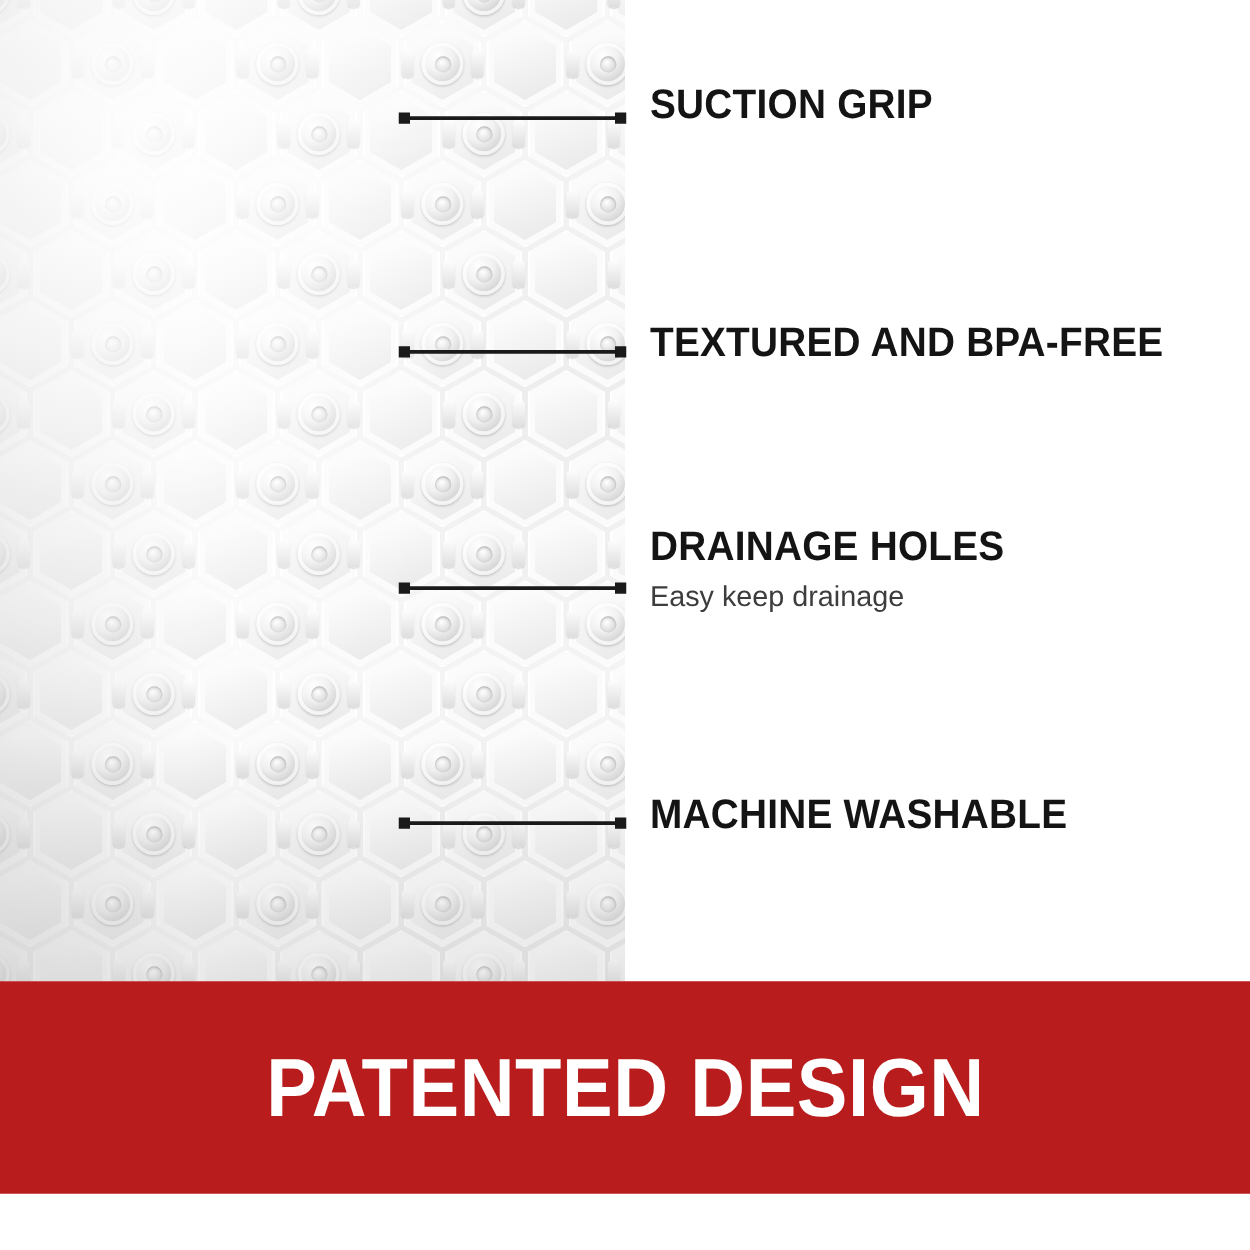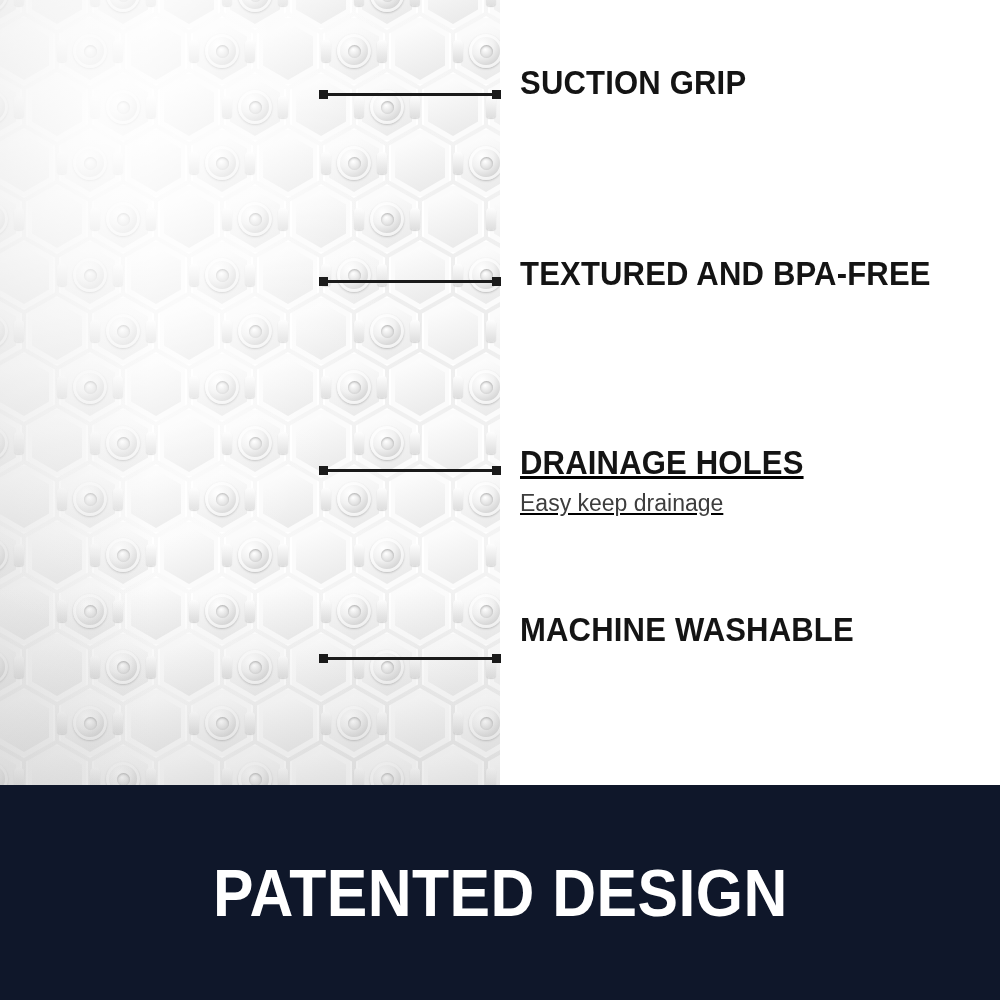--- a/index.html
+++ b/index.html
@@ -149,22 +149,22 @@
   }
   .leader::before { left: -1px; }
   .leader::after { right: -1px; }
 
   
   .banner {
     position: absolute;
     left: 0;
     top: 785px;
     width: 1000px;
-    height: 215px;
-    background: #0f172a;
+    height: 170px;
+    background: #b91c1c;
     display: flex;
     align-items: center;
     justify-content: center;
   }
   .banner-text {
     font-family: "Liberation Sans Narrow", "Liberation Sans", sans-serif;
     font-weight: 700;
     font-size: 66px;
     color: #ffffff;
     letter-spacing: 0.5px;
@@ -487,26 +487,26 @@
   <div class="callouts" id="callouts">
       <div class="leader" style="left: 320px; width: 180px; top: 93px;"></div>
       <div class="callout" style="top: 66px;">
         <div class="title">SUCTION GRIP</div>
       </div>
       <div class="leader" style="left: 320px; width: 180px; top: 280px;"></div>
       <div class="callout" style="top: 257px;">
         <div class="title">TEXTURED AND BPA-FREE</div>
       </div>
       <div class="leader" style="left: 320px; width: 180px; top: 469px;"></div>
-      <div class="callout" style="top: 446px; text-decoration: underline;">
+      <div class="callout" style="top: 420px;">
         <div class="title">DRAINAGE HOLES</div>
         <div class="subtitle">Easy keep drainage</div>
       </div>
       <div class="leader" style="left: 320px; width: 180px; top: 657px;"></div>
-      <div class="callout" style="top: 613px;">
+      <div class="callout" style="top: 634px;">
         <div class="title">MACHINE WASHABLE</div>
       </div>
     </div>
 
   <div class="banner">
     <div class="banner-text">PATENTED DESIGN</div>
   </div>
 
 </div>
 

